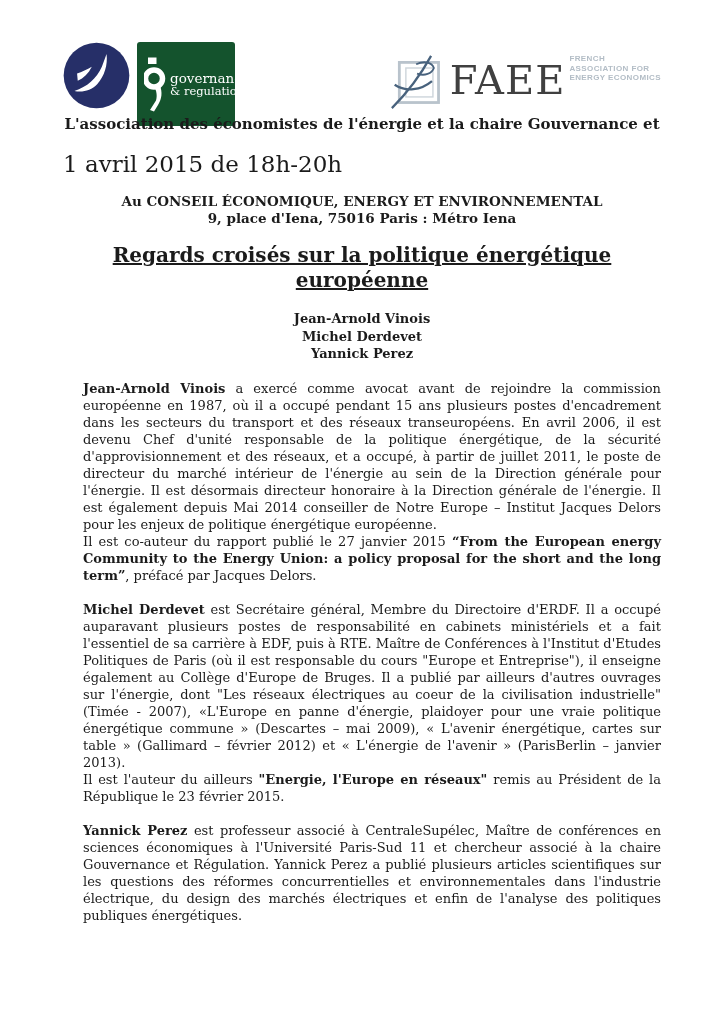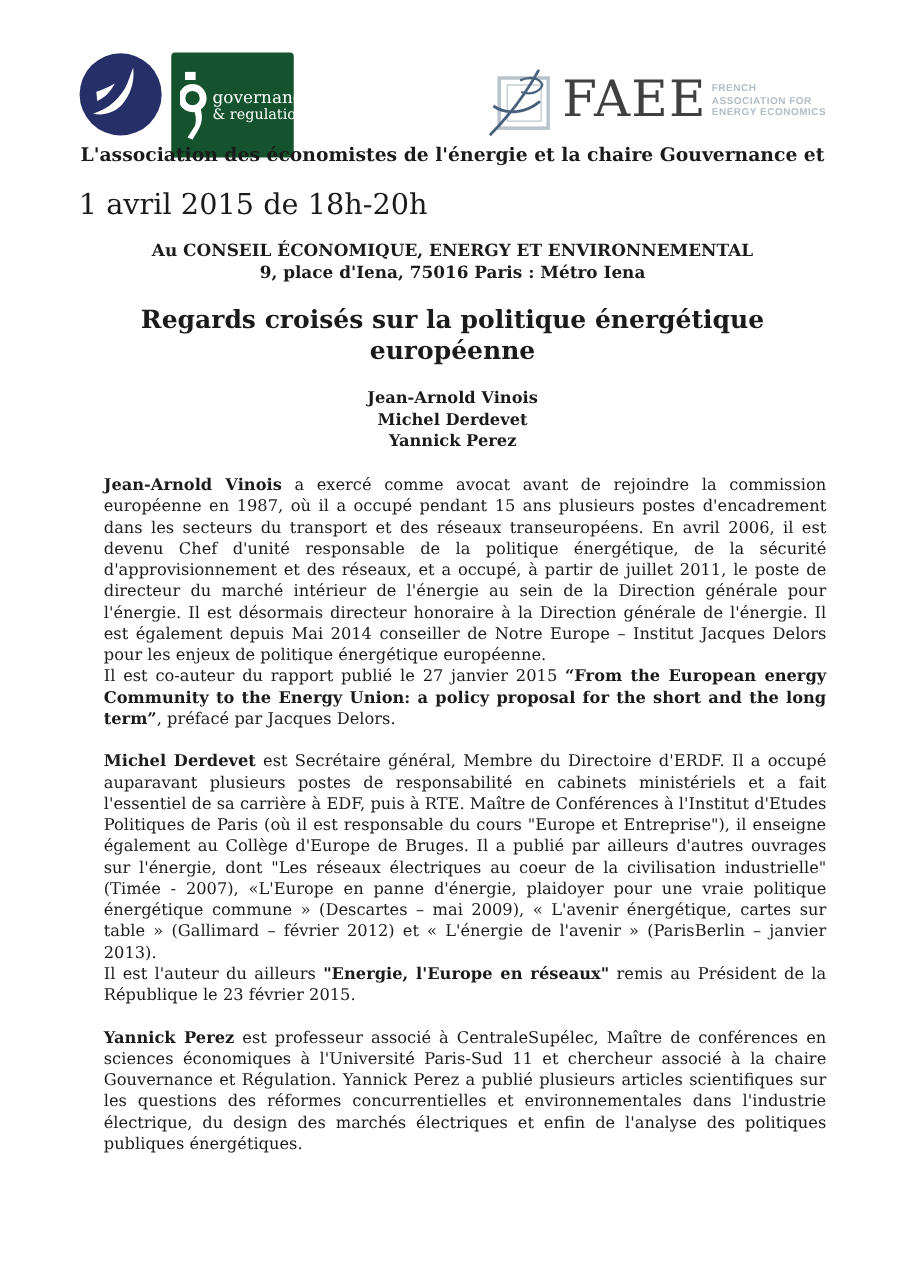--- a/index.html
+++ b/index.html
@@ -28,31 +28,31 @@
   .gov-line1 { font-size:13.5px; }
   .gov-line2 { font-size:11.5px; }
 
   .faee { display:flex; align-items:flex-start; margin-top:12px; }
   .faee-icon { width:56px; height:56px; display:block; }
   .faee-acronym {
     font-size:40px; line-height:40px; color:#404040; letter-spacing:1px;
     margin:6px 4px 0 4px; font-family:"DejaVu Serif","Liberation Serif",serif;
   }
   .faee-sub {
-    margin-top:12px; font-family:"Liberation Sans","DejaVu Sans",sans-serif;
+    font-family:"Liberation Sans","DejaVu Sans",sans-serif;
     font-size:8px; line-height:9.5px; letter-spacing:0.4px; color:#b3bdc6; font-weight:bold;
     text-transform:uppercase; white-space:nowrap;
   }
 
   
   .invite { text-align:center; font-weight:bold; font-size:15px; line-height:20px; }
   .datetime { margin-top:19px; text-align:left; font-weight:normal; font-size:23px; line-height:22px; }
   .venue { margin-top:18px; text-align:center; font-weight:bold; font-size:13.5px; line-height:17px; }
   .title { margin:16px 0 0 0; text-align:center; font-weight:bold; font-size:20px; line-height:25px; }
-  .title .tl { display:block; }
+  .title .tl { display:block;text-decoration:underline; }
   .speakers { margin-top:17px; text-align:center; font-weight:bold; font-size:13px; line-height:17.5px; }
 
   
   .bio { margin-top:17px; font-size:13px; line-height:17px; text-align:justify;margin-left:20px; }
   .bio:first-of-type { margin-top:16px; }
   .bio-block { text-align:justify; }
   .seg-b { font-weight:bold; }
 </style>
 </head>
 <body>

